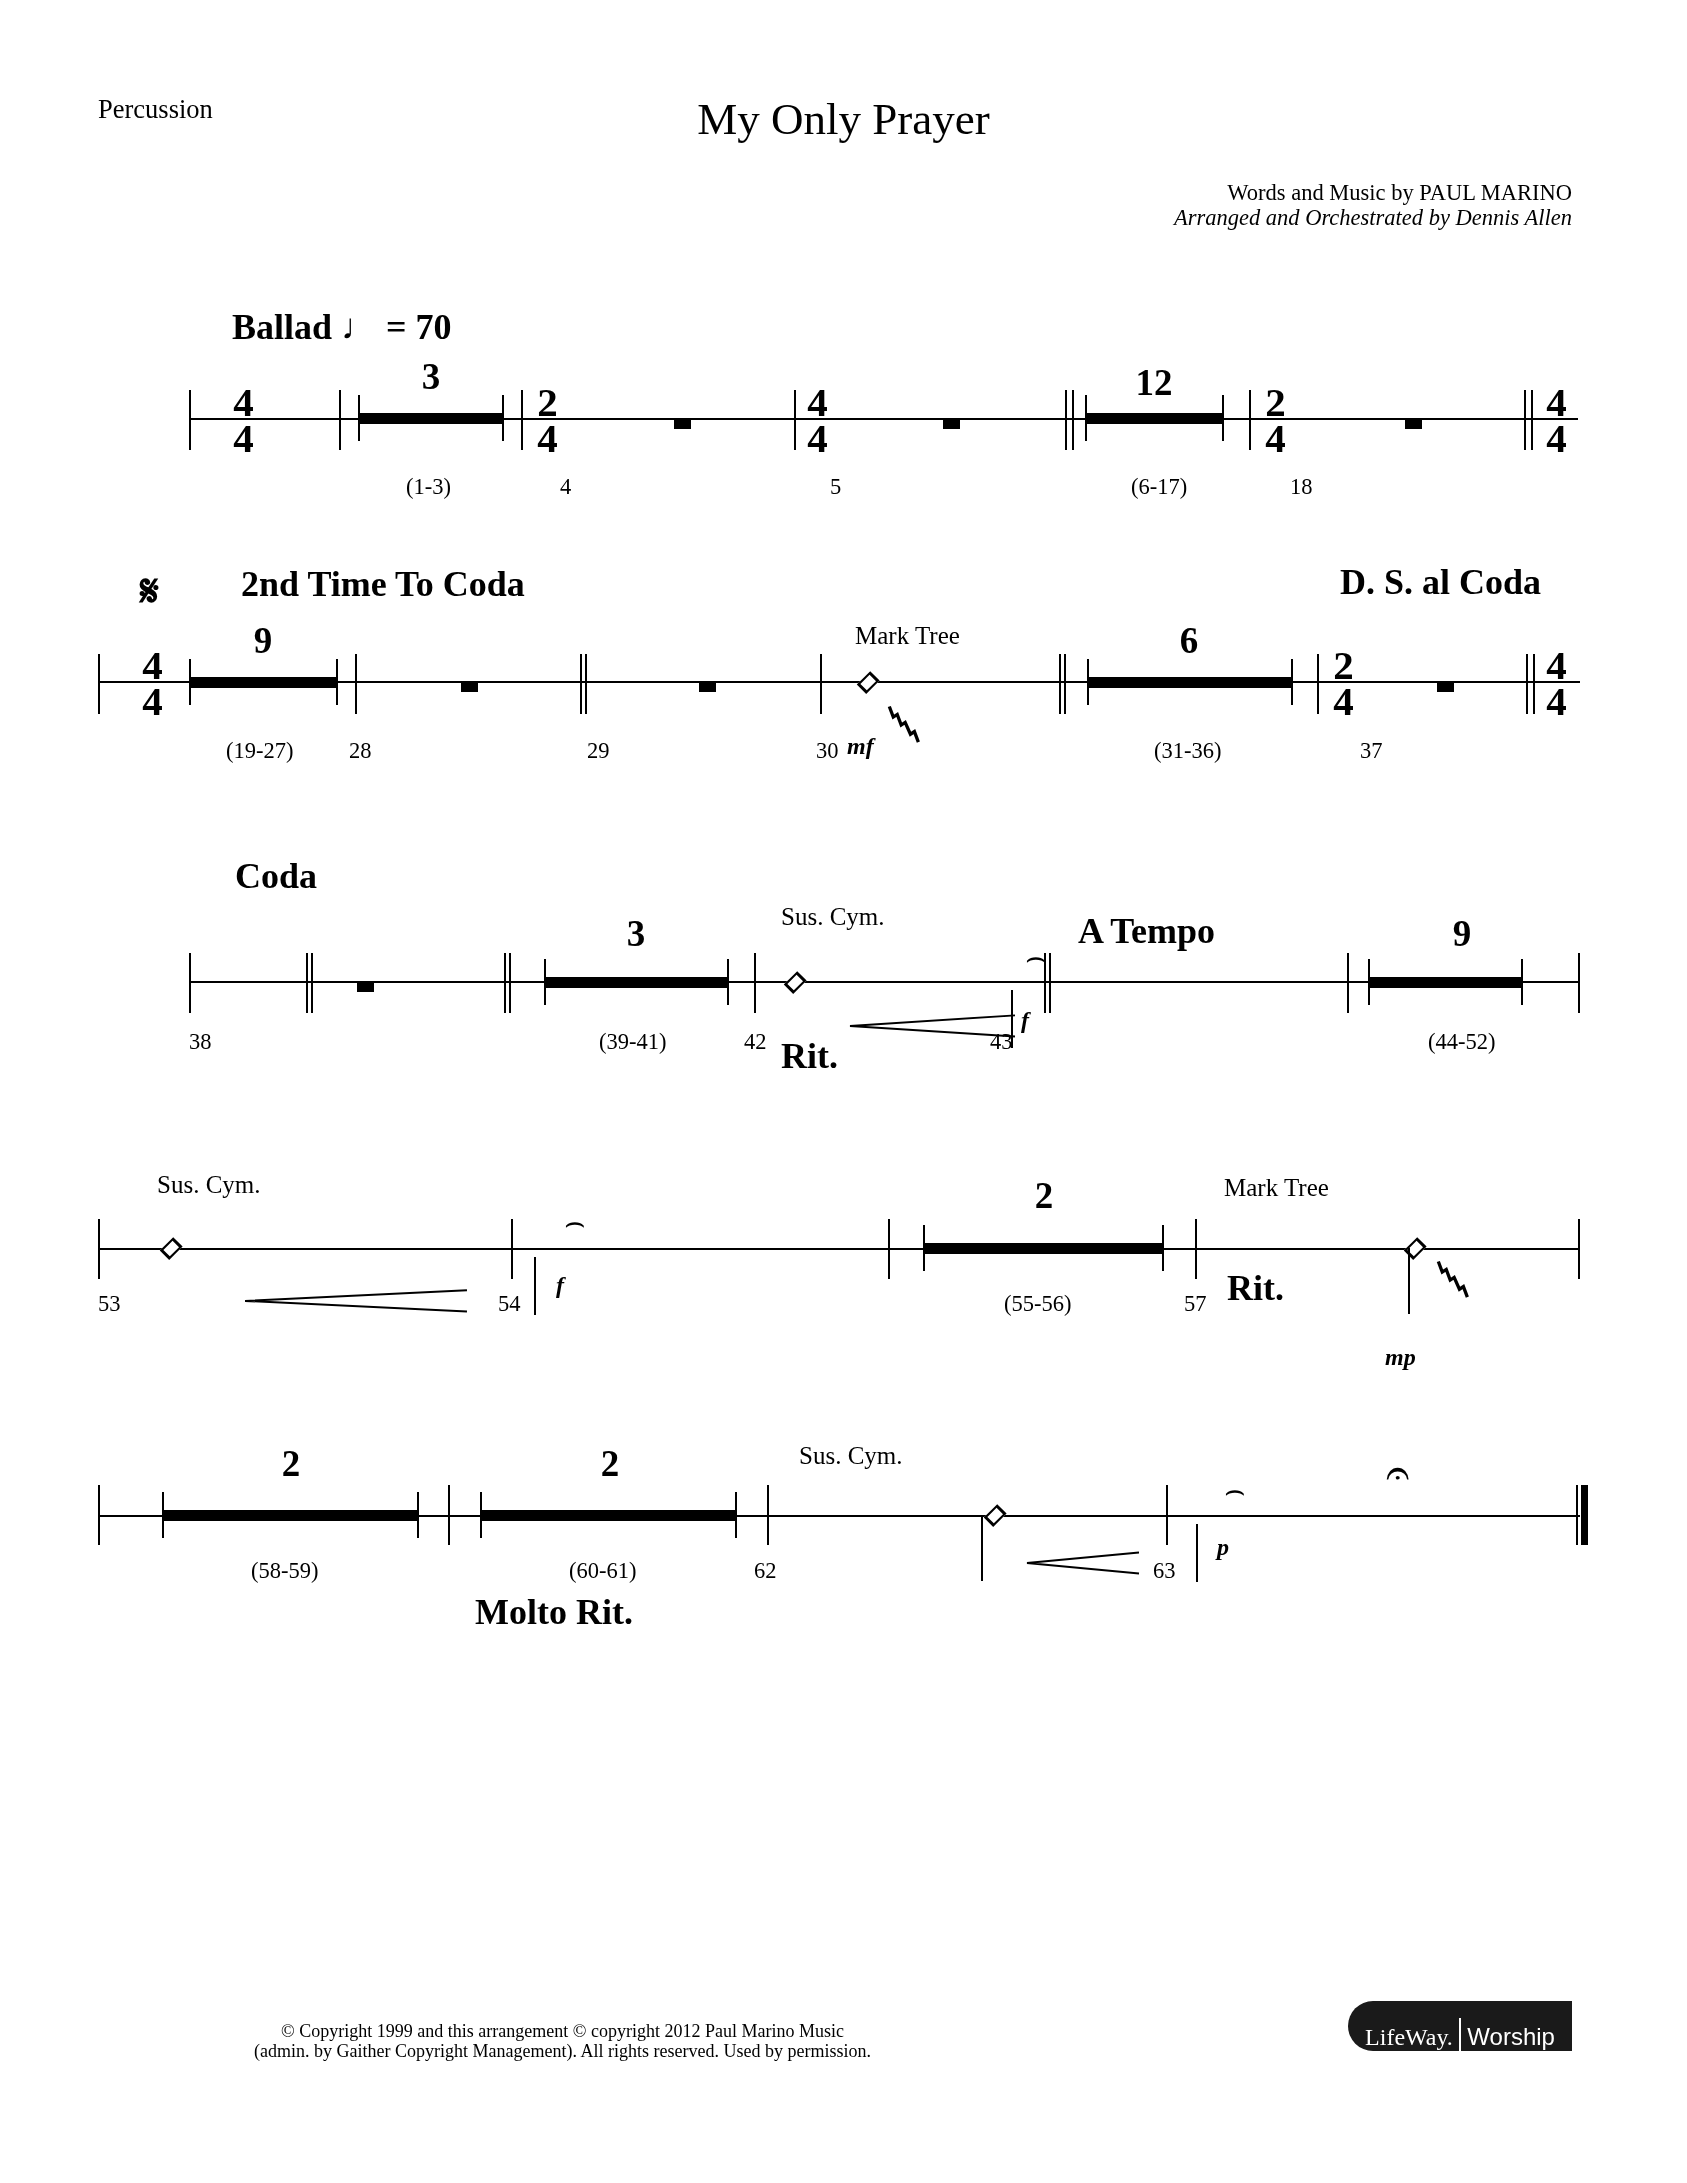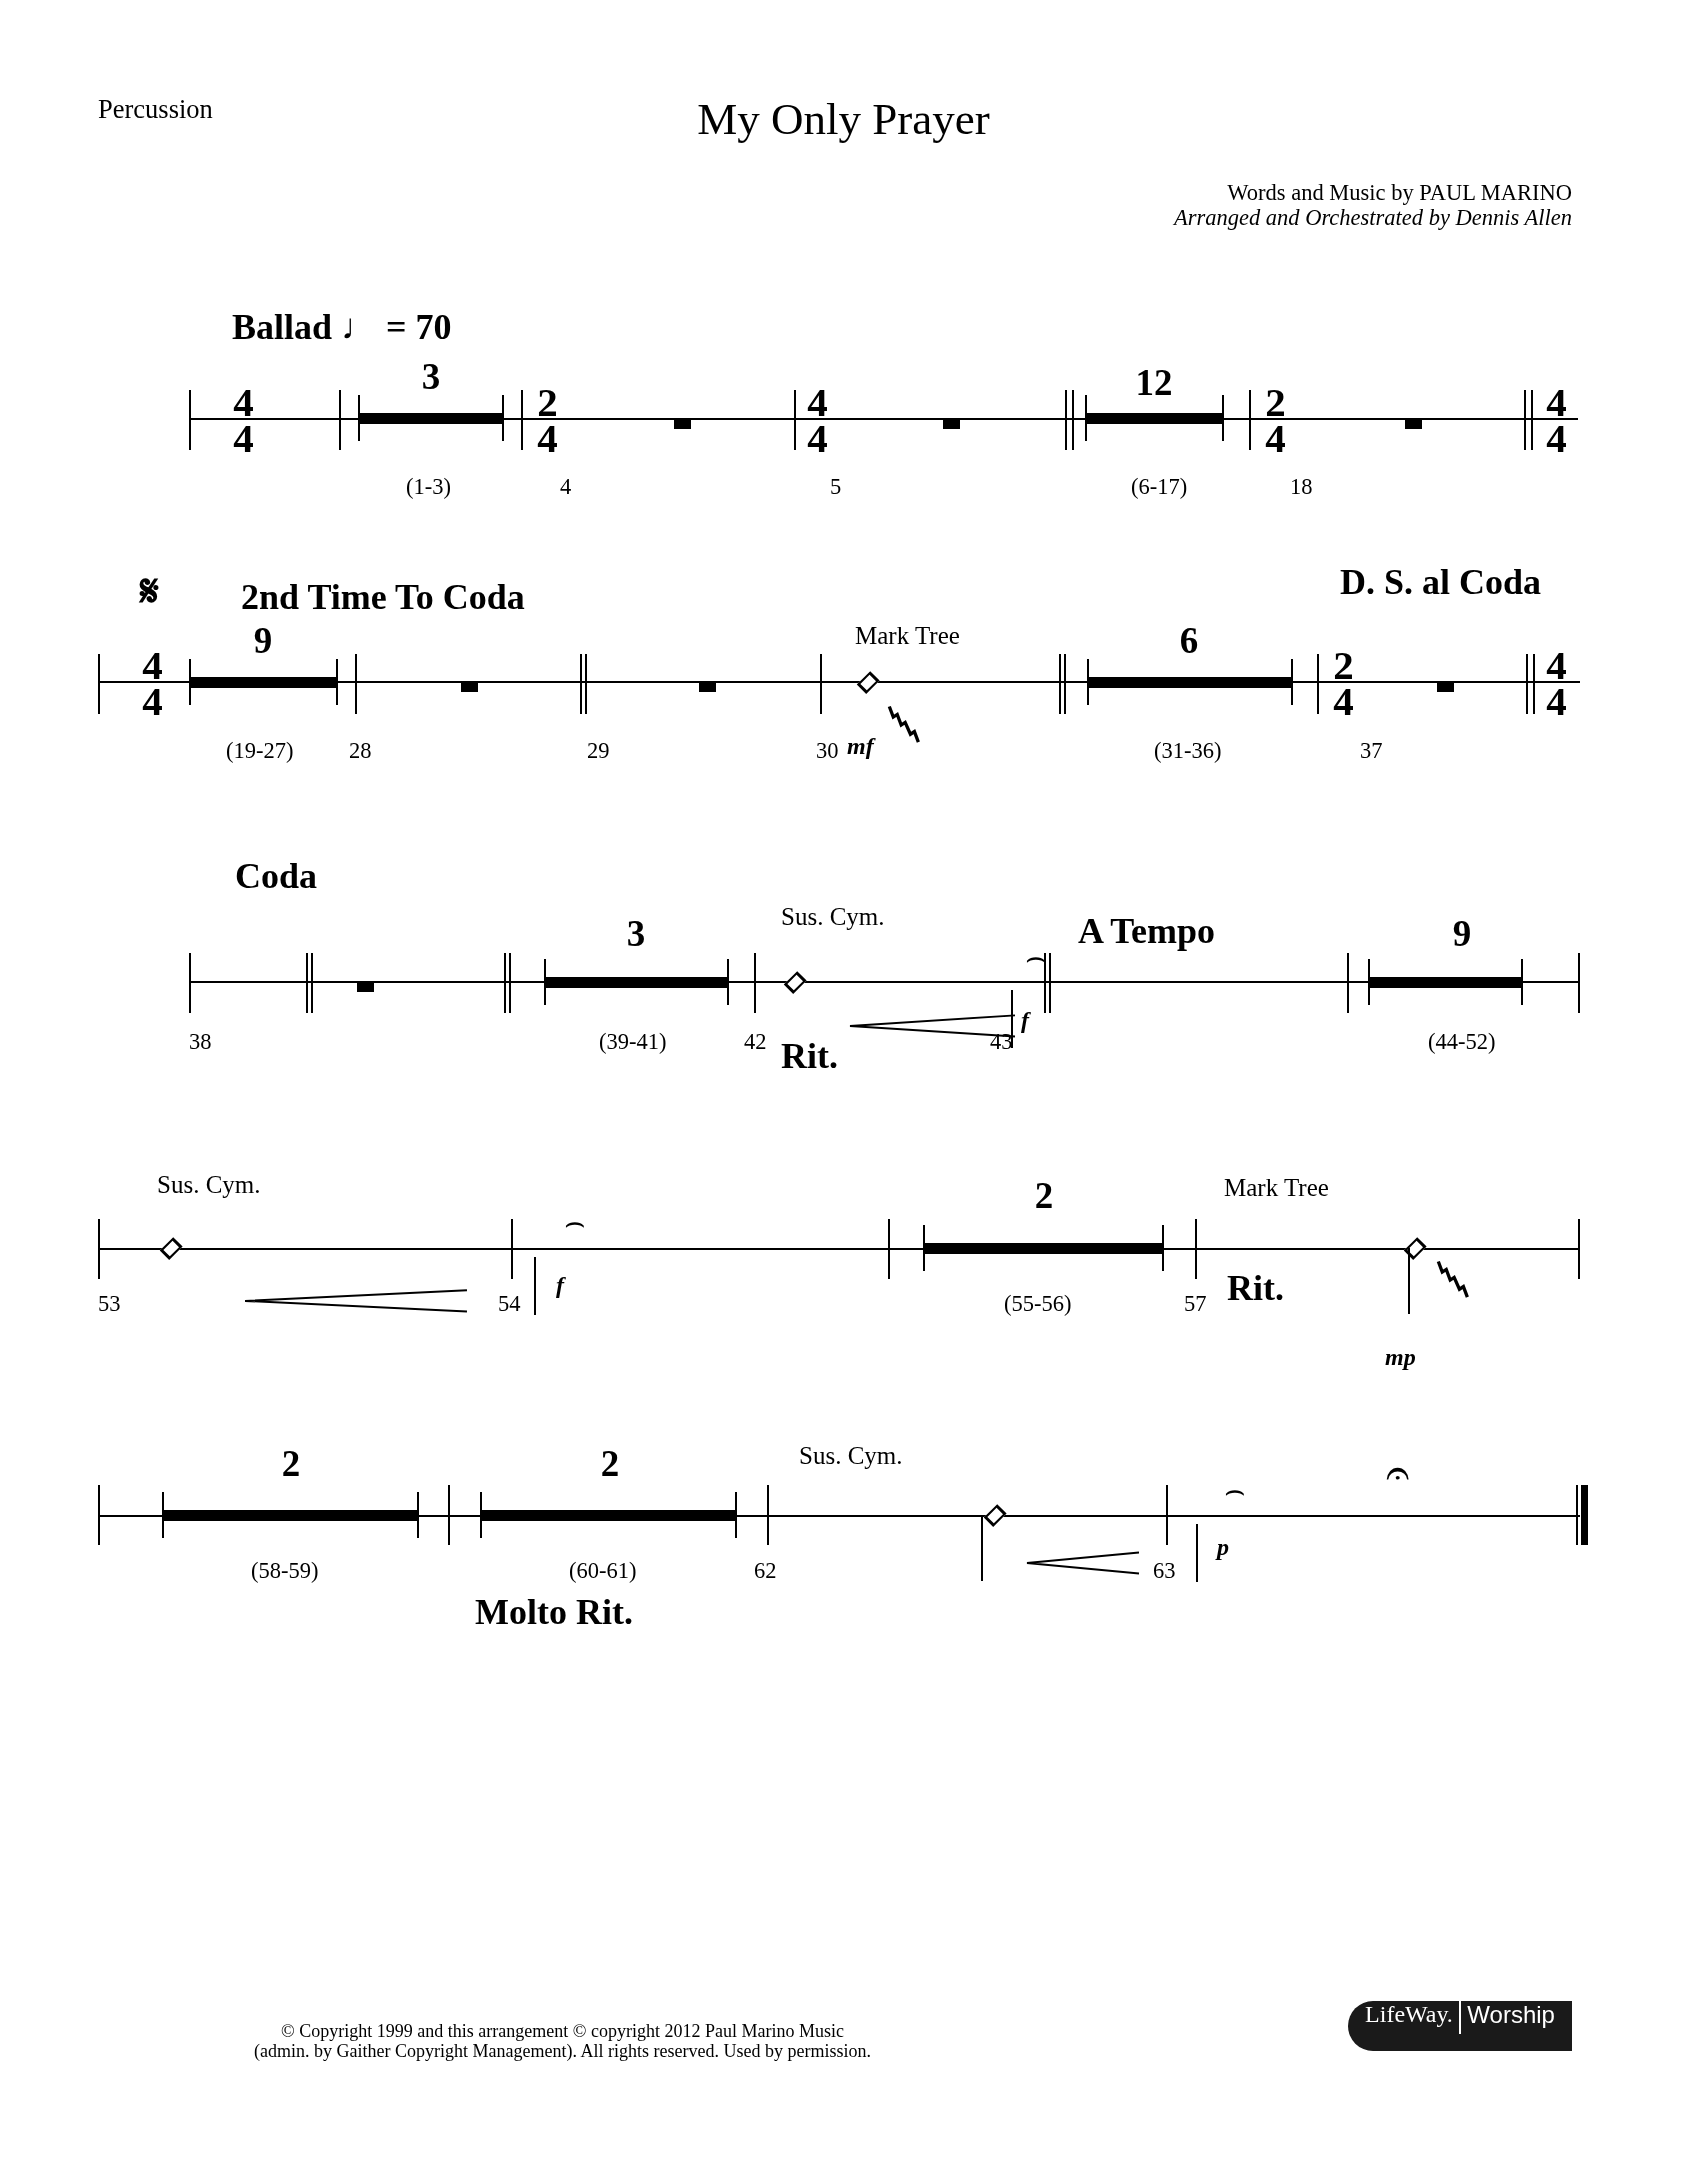--- a/index.html
+++ b/index.html
@@ -19,21 +19,21 @@
   .num{position:absolute;font-size:22.5px;}
   .ts{position:absolute;font-weight:bold;font-size:41px;line-height:36px;text-align:center;width:33px;}
   .rest{position:absolute;width:17px;height:10.6px;background:#000;}
   .diamond{position:absolute;width:18.5px;height:18.5px;border:3.3px solid #000;transform:rotate(45deg) scaleX(.7);box-sizing:border-box;background:#fff;}
   .instr{position:absolute;font-size:25px;}
   .dyn{position:absolute;font-style:italic;font-weight:bold;font-size:24px;}
   .stem{position:absolute;width:2px;background:#000;}
   .fermata{position:absolute;font-size:33px;}
   .bold{position:absolute;font-weight:bold;font-size:36px;}
   .footer{left:0;width:1125px;text-align:center;font-size:18px;line-height:20px;top:2021px;}
-  .logo{right:115px;top:2001px;width:224px;height:50px;background:#1a1a1a;border-radius:25px 0 0 25px;color:#fff;display:flex;align-items:flex-start;justify-content:center;font-size:24px;}
+  .logo{right:115px;top:2001px;width:224px;height:50px;background:#1a1a1a;border-radius:25px 0 0 25px;color:#fff;display:flex;align-items:flex-end;justify-content:center;font-size:24px;}
   .logo .sep{width:1.3px;height:33px;background:#fff;margin:0 6.6px;}
   .logo .w{font-family:"Liberation Sans",sans-serif;}
   svg.h{position:absolute;overflow:visible;}
 </style>
 </head>
 <body>
 
 <div class="abs part">Percussion</div>
 <div class="abs title">My Only Prayer</div>
 <div class="abs credit" style="top:180px">Words and Music by PAUL MARINO</div>
@@ -82,21 +82,21 @@
   <div class="rest" style="left:1405px;top:418px"></div>
   <div class="dbar" style="left:1524px;top:390px;height:60px"></div>
   <div class="ts" style="left:1540px;top:384px">
       <div>4</div>
       <div>4</div>
     </div>
 </div>
 
 <div>
   <div class="abs" style="left:140px;top:566px;font-size:44px;font-weight:bold;">𝄋</div>
-  <div class="abs bold" style="left:241px;top:576px">2nd Time To Coda</div>
+  <div class="abs bold" style="left:241px;top:563px">2nd Time To Coda</div>
   <div class="abs bold" style="left:1340px;top:561px">D. S. al Coda</div>
   <div class="staff" style="left:98px;width:1482px;top:681px"></div>
   <div class="bar" style="left:98px;top:654px;height:60px"></div>
   <div class="ts" style="left:136px;top:647px">
       <div>4</div>
       <div>4</div>
     </div>
   <div class="mrest" style="left:189px;width:149px;top:677px"></div>
   <div class="mcount" style="left:263px;top:619px">9</div>
   <div class="num" style="left:226px;top:738px">(19-27)</div>

